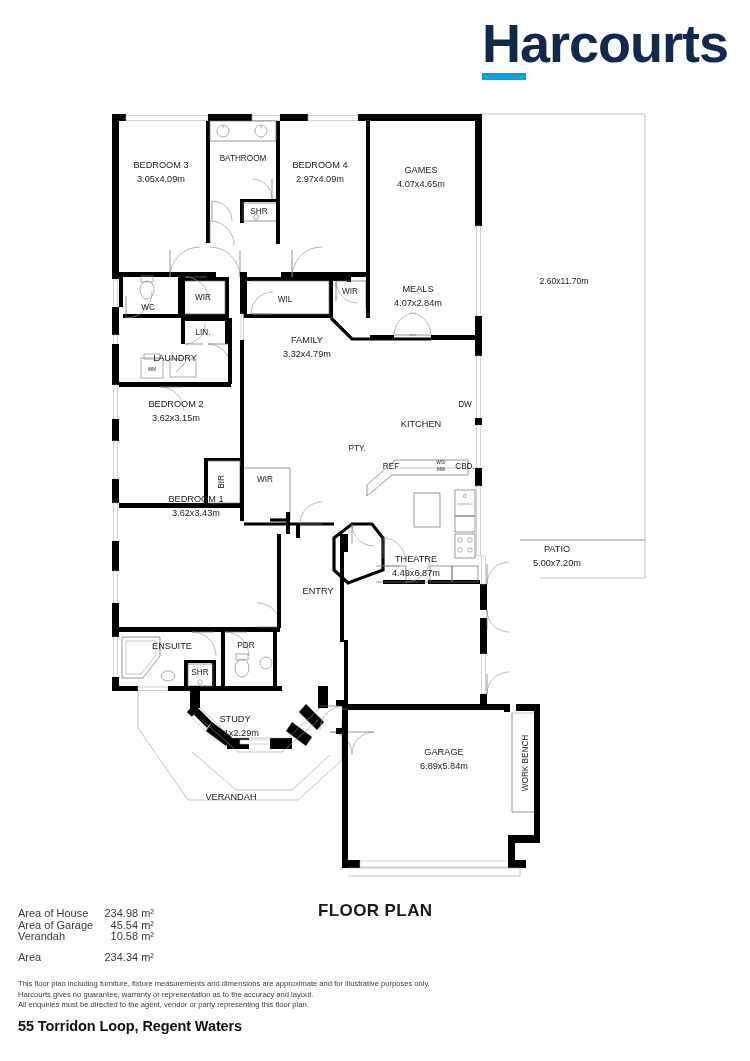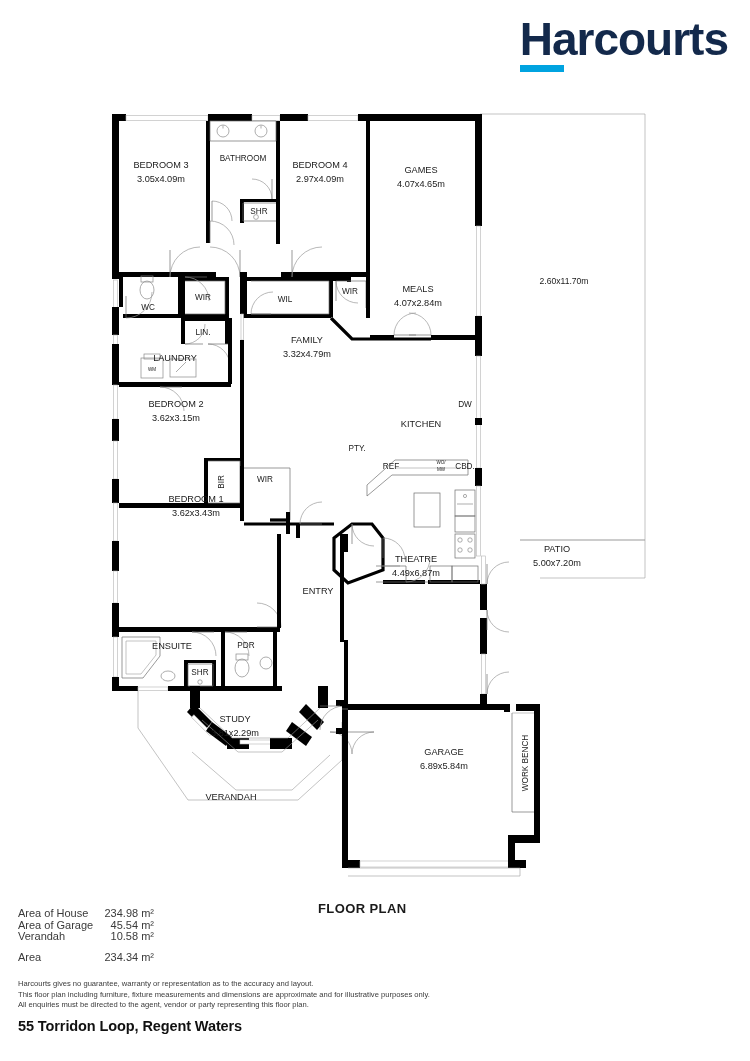--- a/index.html
+++ b/index.html
@@ -14,21 +14,21 @@
   }
   
   #brand{
     position:absolute;
     right:22px; top:16px;
     text-align:right;
   }
   #brand .brand-word{
     font-family:"Liberation Sans", sans-serif;
     font-weight:bold;
-    font-size:46px;
+    font-size:54px;
     letter-spacing:-1px;
     color:#13294b;
     line-height:1;
     display:block;
   }
   #brand .brand-underline{
     display:block;
     width:44px;height:7px;
     background:#00a3e0;
     margin-top:3px;
@@ -52,21 +52,21 @@
   }
   #areas table{border-collapse:collapse;}
   #areas td{padding:0;font-size:11px;white-space:nowrap;}
   #areas td.lbl{width:86px;}
   #areas td.val{text-align:right;width:50px;margin-top:35px;}
   #areas tr.spacer td{height:9px;}
 
   #floorplan-title{
     position:absolute;
     left:318px; top:901px;
-    font-size:13px;
+    font-size:17px;
     font-weight:bold;
     letter-spacing:0.4px;
     color:#1a1a1a;
   }
 
   
   #disclaimer{
     position:absolute;
     left:18px; top:979px;
     font-size:7.6px;
@@ -538,18 +538,18 @@
         <td class="lbl">Area</td>
         <td class="val">234.34 m²</td>
       </tr>
     </tbody>
   </table>
 </div>
 
 <div id="floorplan-title">FLOOR PLAN</div>
 
 <div id="disclaimer">
+  <div>This floor plan including furniture, fixture measurements and dimensions are approximate and for illustrative purposes only.</div>
   <div>Harcourts gives no guarantee, warranty or representation as to the accuracy and layout.</div>
-  <div>This floor plan including furniture, fixture measurements and dimensions are approximate and for illustrative purposes only.</div>
   <div>All enquiries must be directed to the agent, vendor or party representing this floor plan.</div>
 </div>
 
 <div id="address">55 Torridon Loop, Regent Waters</div>
 
 </body></html>

